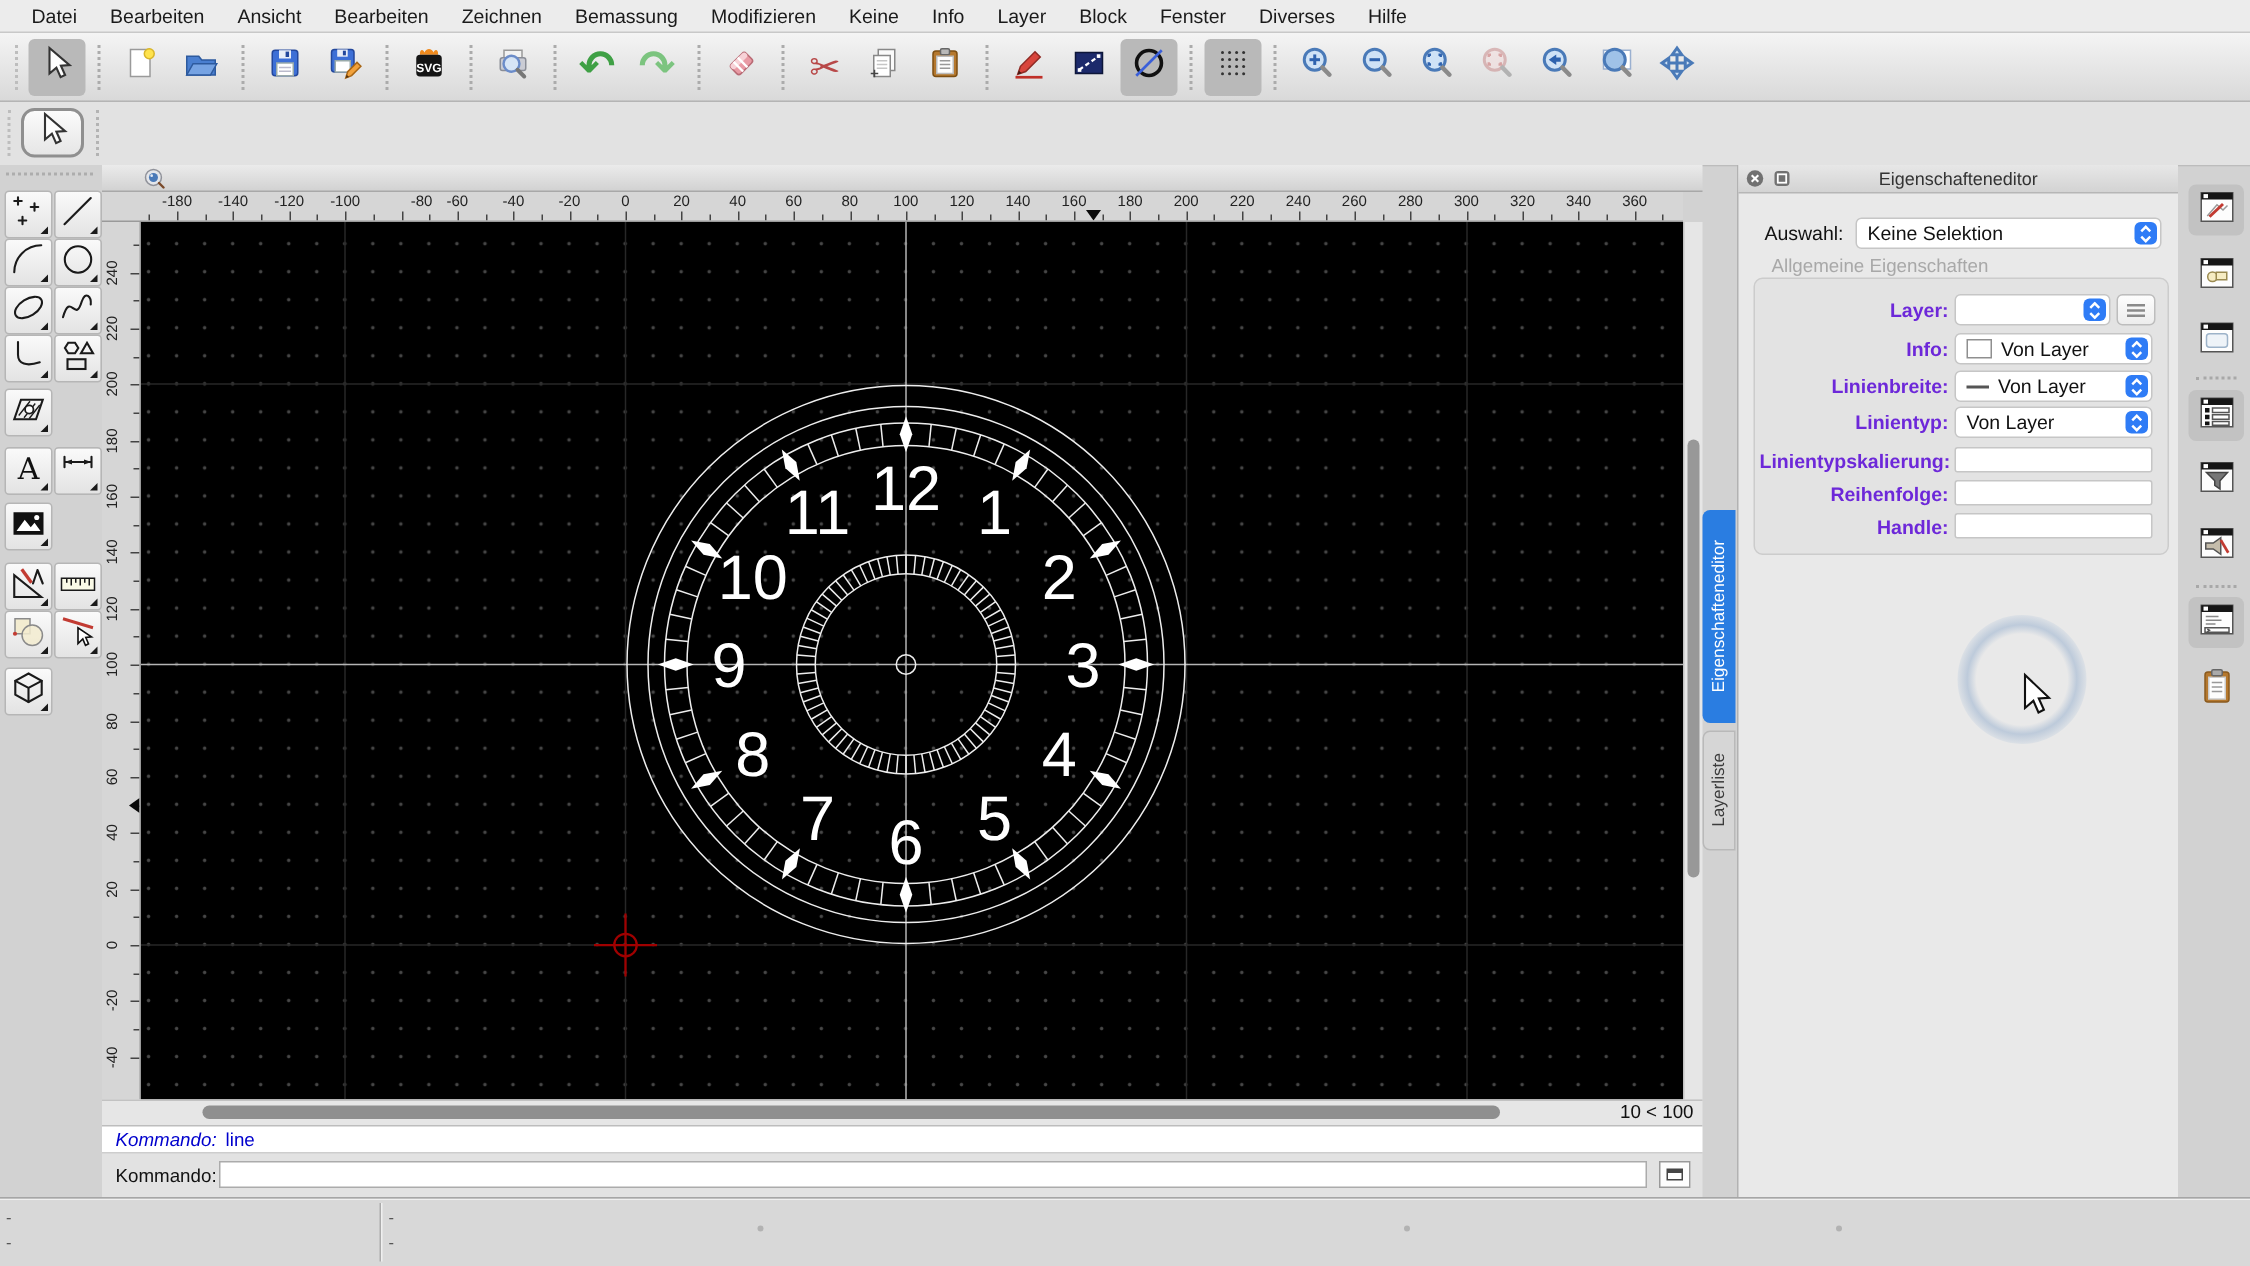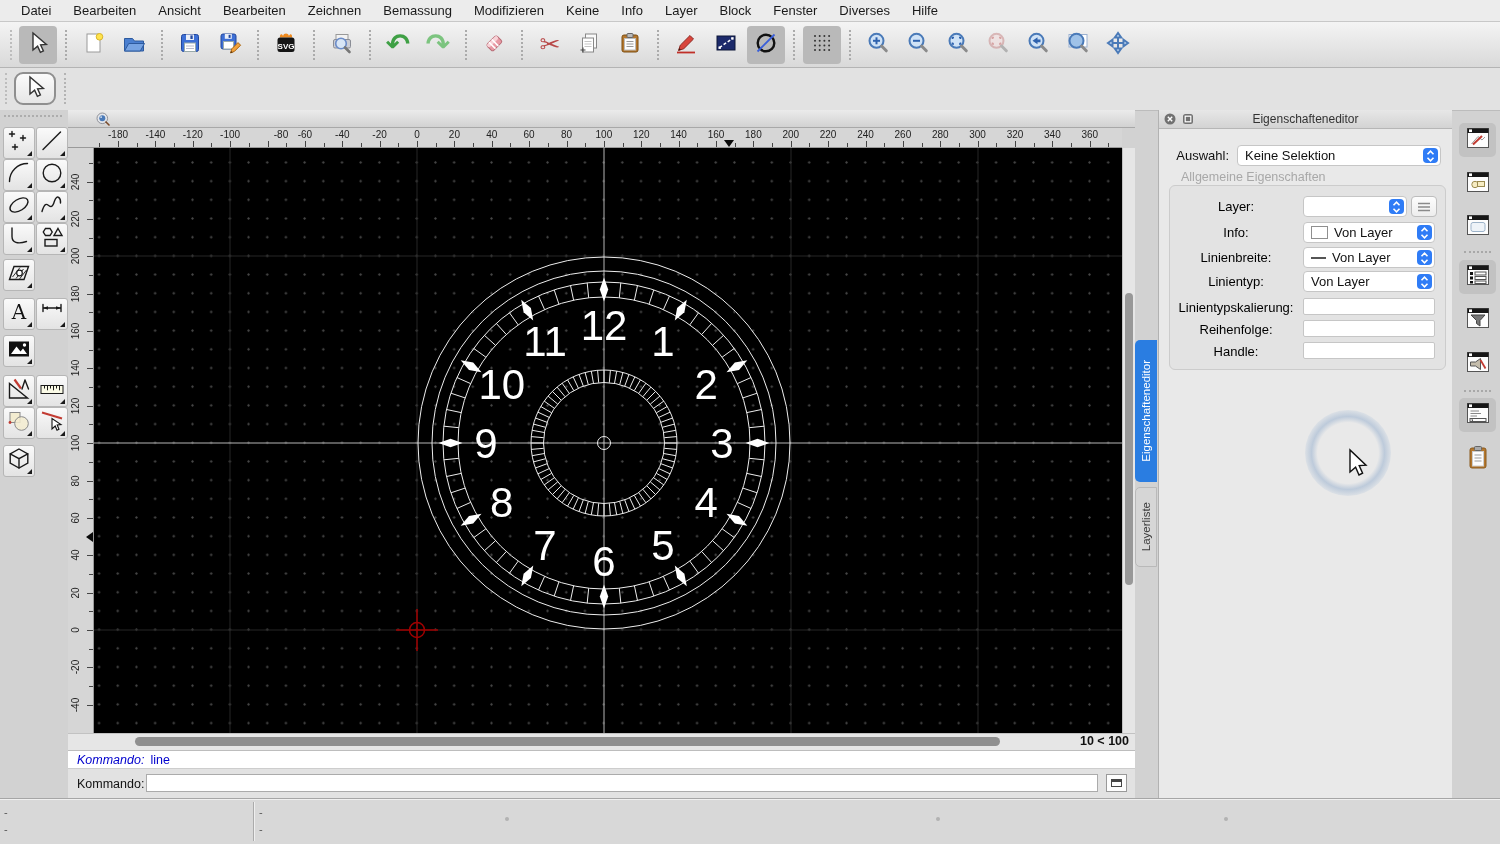--- a/index.html
+++ b/index.html
@@ -47,21 +47,21 @@
   .vtick.major{width:6px;}
   .vlabel{position:absolute;left:2px;transform:translateY(-50%) rotate(180deg);writing-mode:vertical-rl;font-size:10px;color:#222;}
   .vmarker{position:absolute;right:0;width:0;height:0;border-top:5px solid transparent;border-bottom:5px solid transparent;border-right:7px solid #0a0a0a;transform:translateY(-50%);}
   .canvas{position:absolute;left:94px;top:148px;width:1028px;height:585px;background-color:#000;
           background-image:radial-gradient(#474747 0.8px, transparent 1.5px);
           background-size:18.69px 18.69px;background-position:14.4px 5.1px;}
   .vscroll{position:absolute;left:1122px;top:148px;width:13px;height:585px;background:#e6e6e6;border-left:1px solid #c2c2c2;box-sizing:border-box;}
   .vthumb{position:absolute;left:2px;top:145px;width:8px;height:292px;background:#989898;border-radius:4px;}
   .hscrollrow{position:absolute;left:68px;top:733px;width:1067px;height:17px;background:#e6e6e6;border-top:1px solid #c2c2c2;box-sizing:border-box;}
   .hthumb{position:absolute;left:67px;top:3px;width:865px;height:9px;background:#8f8f8f;border-radius:4.5px;}
-  .zoomind{position:absolute;right:6px;top:0px;font-size:12.5px;color:#111;font-weight:bold;}
+  .zoomind{position:absolute;right:6px;top:0px;font-size:12.5px;color:#111;}
   .cmdhist{position:absolute;left:68px;top:750px;width:1067px;height:18px;background:#fff;border-top:1px solid #bdbdbd;
            box-sizing:border-box;display:flex;align-items:center;padding-left:9px;font-size:12.5px;color:#0000cd;}
   .cmdhist .lbl{font-style:italic;margin-right:6px;}
   .cmdrow{position:absolute;left:68px;top:768px;width:1067px;height:30px;background:#e2e2e2;border-top:1px solid #cdcdcd;box-sizing:border-box;}
   .cmdlabel{position:absolute;left:9px;top:8px;font-size:12.5px;color:#111;}
   .cmdinput{position:absolute;left:78px;top:5px;width:952px;height:18px;background:#fff;border:1px solid #ababab;
             font-size:12px;font-family:"Liberation Sans",sans-serif;box-sizing:border-box;padding:0 4px;}
   .cmdwinbtn{position:absolute;right:8px;top:5px;width:21px;height:18px;background:#fdfdfd;border:1px solid #999;
              display:flex;align-items:center;justify-content:center;box-sizing:border-box;}
   .cmdwinbtn .g{width:11px;height:8px;border:1px solid #444;border-top:3px solid #444;box-sizing:border-box;}
@@ -69,21 +69,21 @@
   .vtab{position:absolute;left:1135px;width:22px;display:flex;align-items:center;justify-content:center;
         border-radius:5px 0 0 5px;box-sizing:border-box;}
   .vtab span{writing-mode:vertical-rl;transform:rotate(180deg);font-size:11.5px;white-space:nowrap;}
   .vtab.active{background:#2a7de1;color:#fff;}
   .vtab.idle{background:#d6d6d6;border:1px solid #b9b9b9;color:#3c3c3c;}
   
   .panel{position:absolute;left:1158px;top:110px;width:294px;height:688px;background:#e9e9e9;border-left:1px solid #b2b2b2;box-sizing:border-box;}
   .panelheader{position:absolute;left:0;top:0;right:0;height:18px;background:linear-gradient(#e7e7e7,#d3d3d3);
                border-bottom:1px solid #b6b6b6;display:flex;align-items:center;justify-content:center;font-size:12px;color:#333;}
   .phbtn{position:absolute;top:3px;width:12px;height:12px;}
-  .prow-label{position:absolute;left:14px;width:126px;text-align:center;font-size:13px;color:#000000;}
+  .prow-label{position:absolute;left:14px;width:126px;text-align:right;font-size:13px;color:#6d28d9;font-weight:bold;}
   .combo{position:absolute;height:21px;background:#fff;border:1px solid #c6c6c6;border-radius:4px;box-sizing:border-box;
          display:flex;align-items:center;padding-left:7px;font-size:13px;color:#111;}
   .stepper{position:absolute;right:2px;top:2px;width:15px;height:15px;background:#2f7cf6;border-radius:4px;
            display:flex;align-items:center;justify-content:center;}
   .pfield{position:absolute;height:17px;background:#fff;border:1px solid #c6c6c6;border-radius:2px;box-sizing:border-box;}
   .menubtn{position:absolute;width:26px;height:21px;border:1px solid #bdbdbd;border-radius:4px;
            background:linear-gradient(#fdfdfd,#ededed);display:flex;align-items:center;justify-content:center;box-sizing:border-box;}
   .groupbox{position:absolute;left:10px;top:75px;width:275px;height:183px;border:1px solid #cccccc;border-radius:6px;background:#e3e3e3;}
   .grouplabel{position:absolute;left:22px;top:60px;font-size:12.5px;color:#a8a8a8;}
   .swatch-color{width:15px;height:11px;background:#fff;border:1px solid #8f8f8f;margin-right:6px;flex:0 0 auto;}

